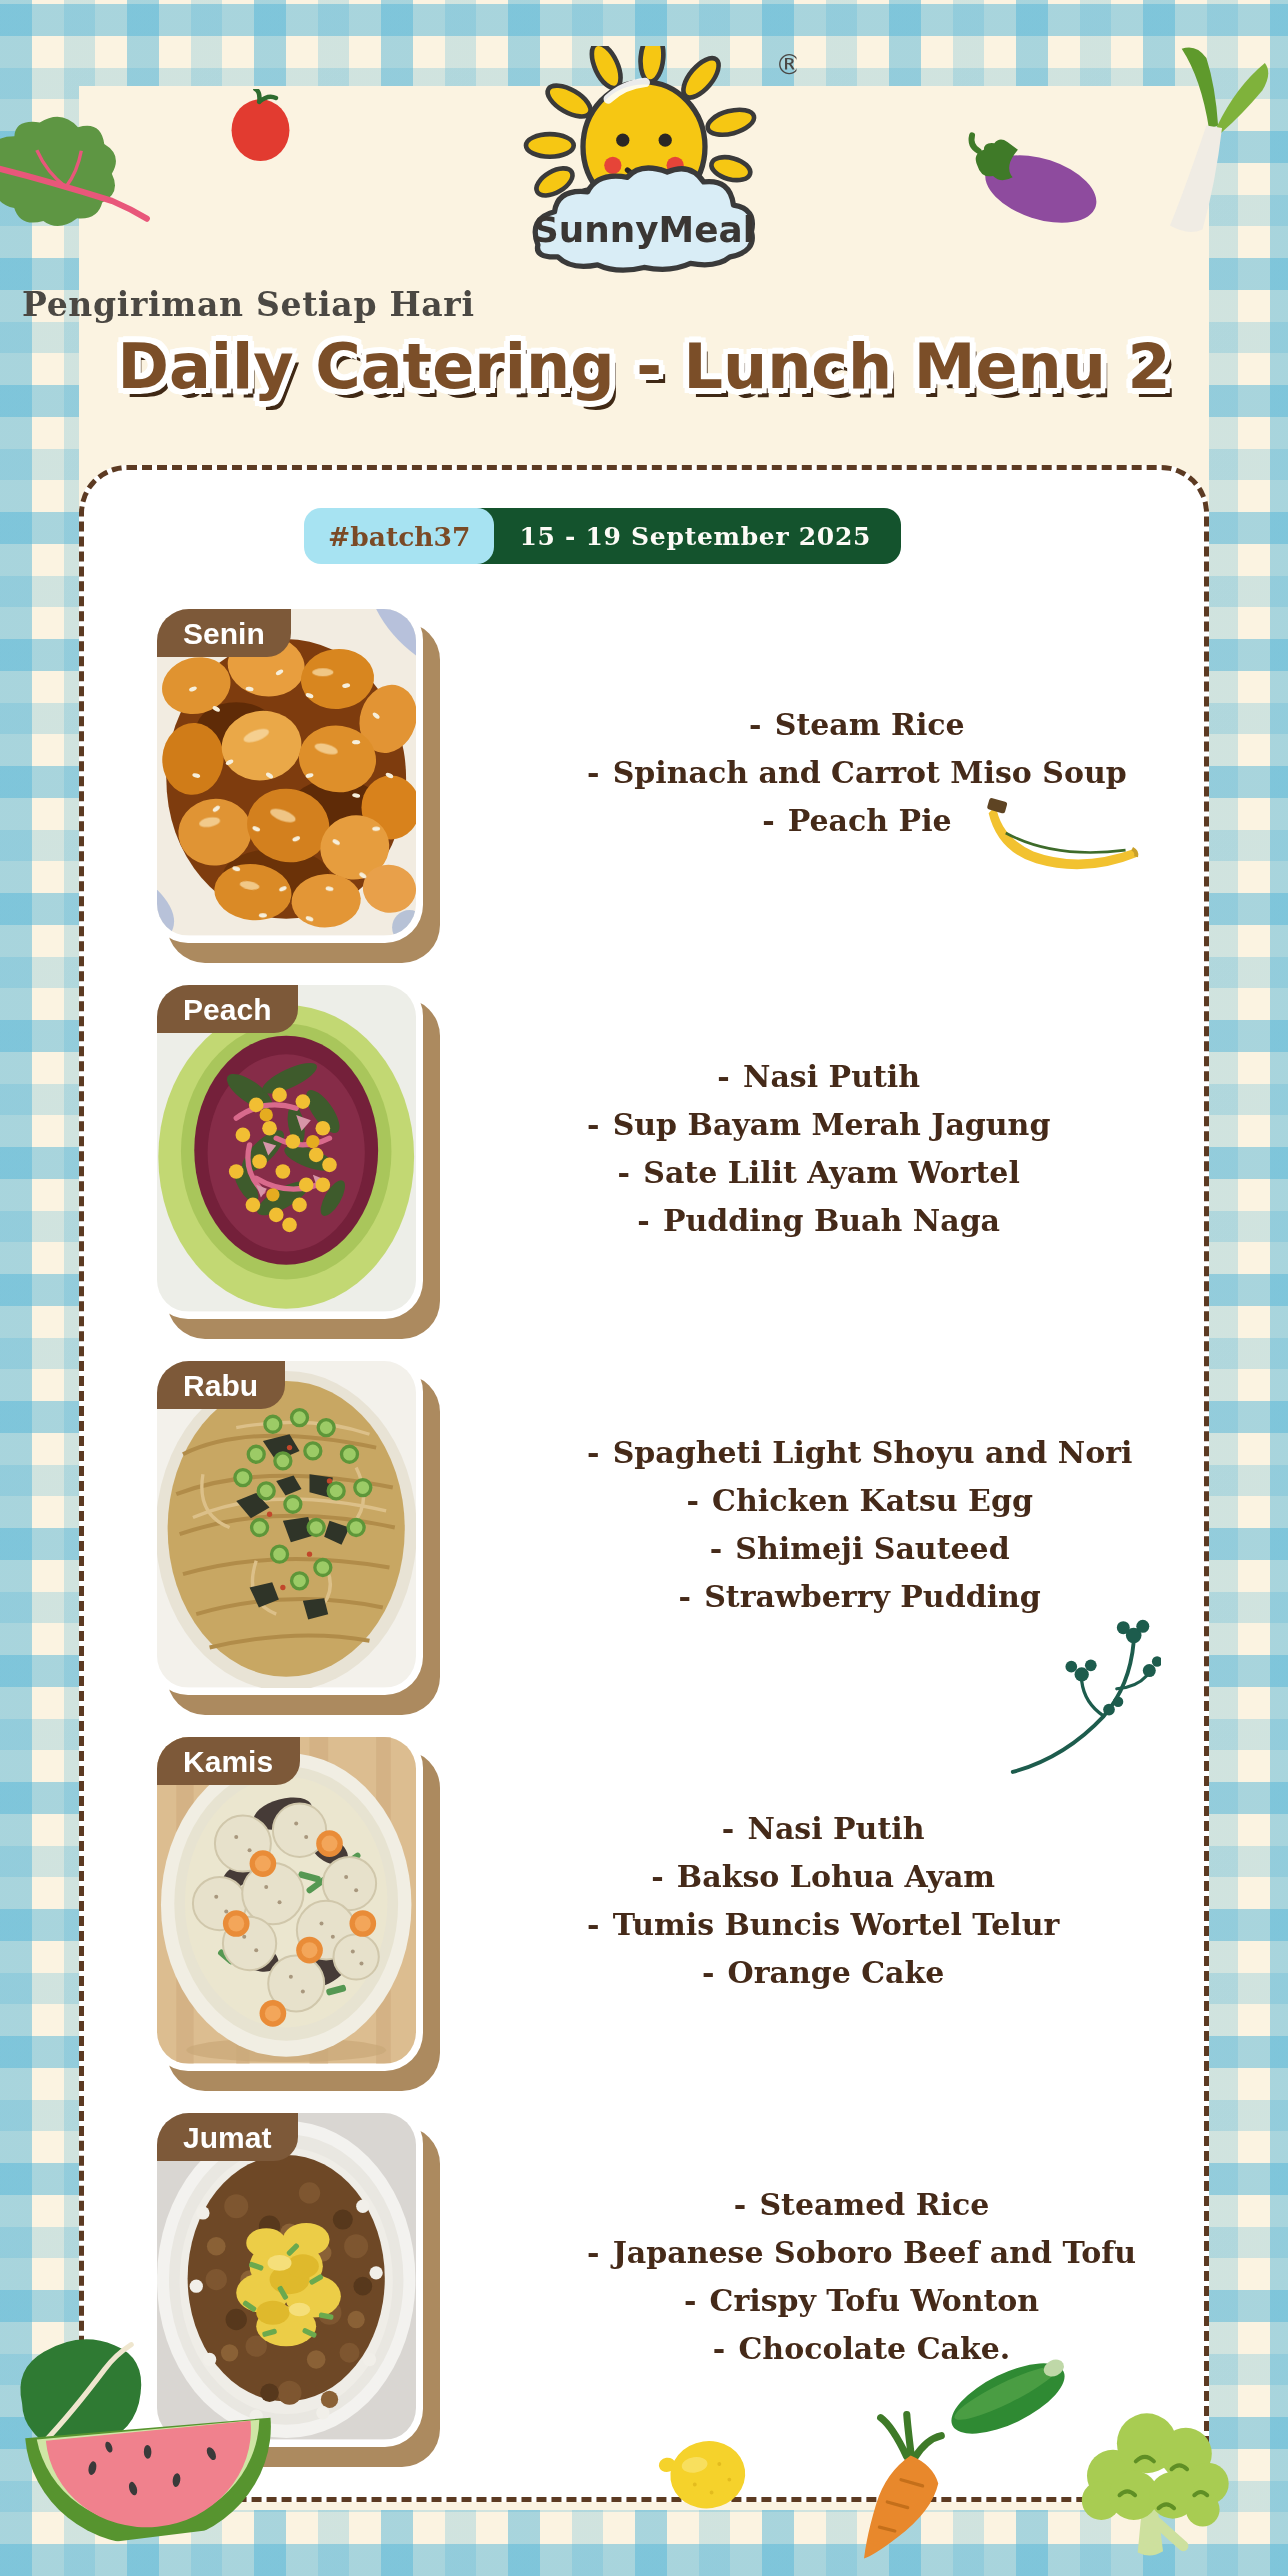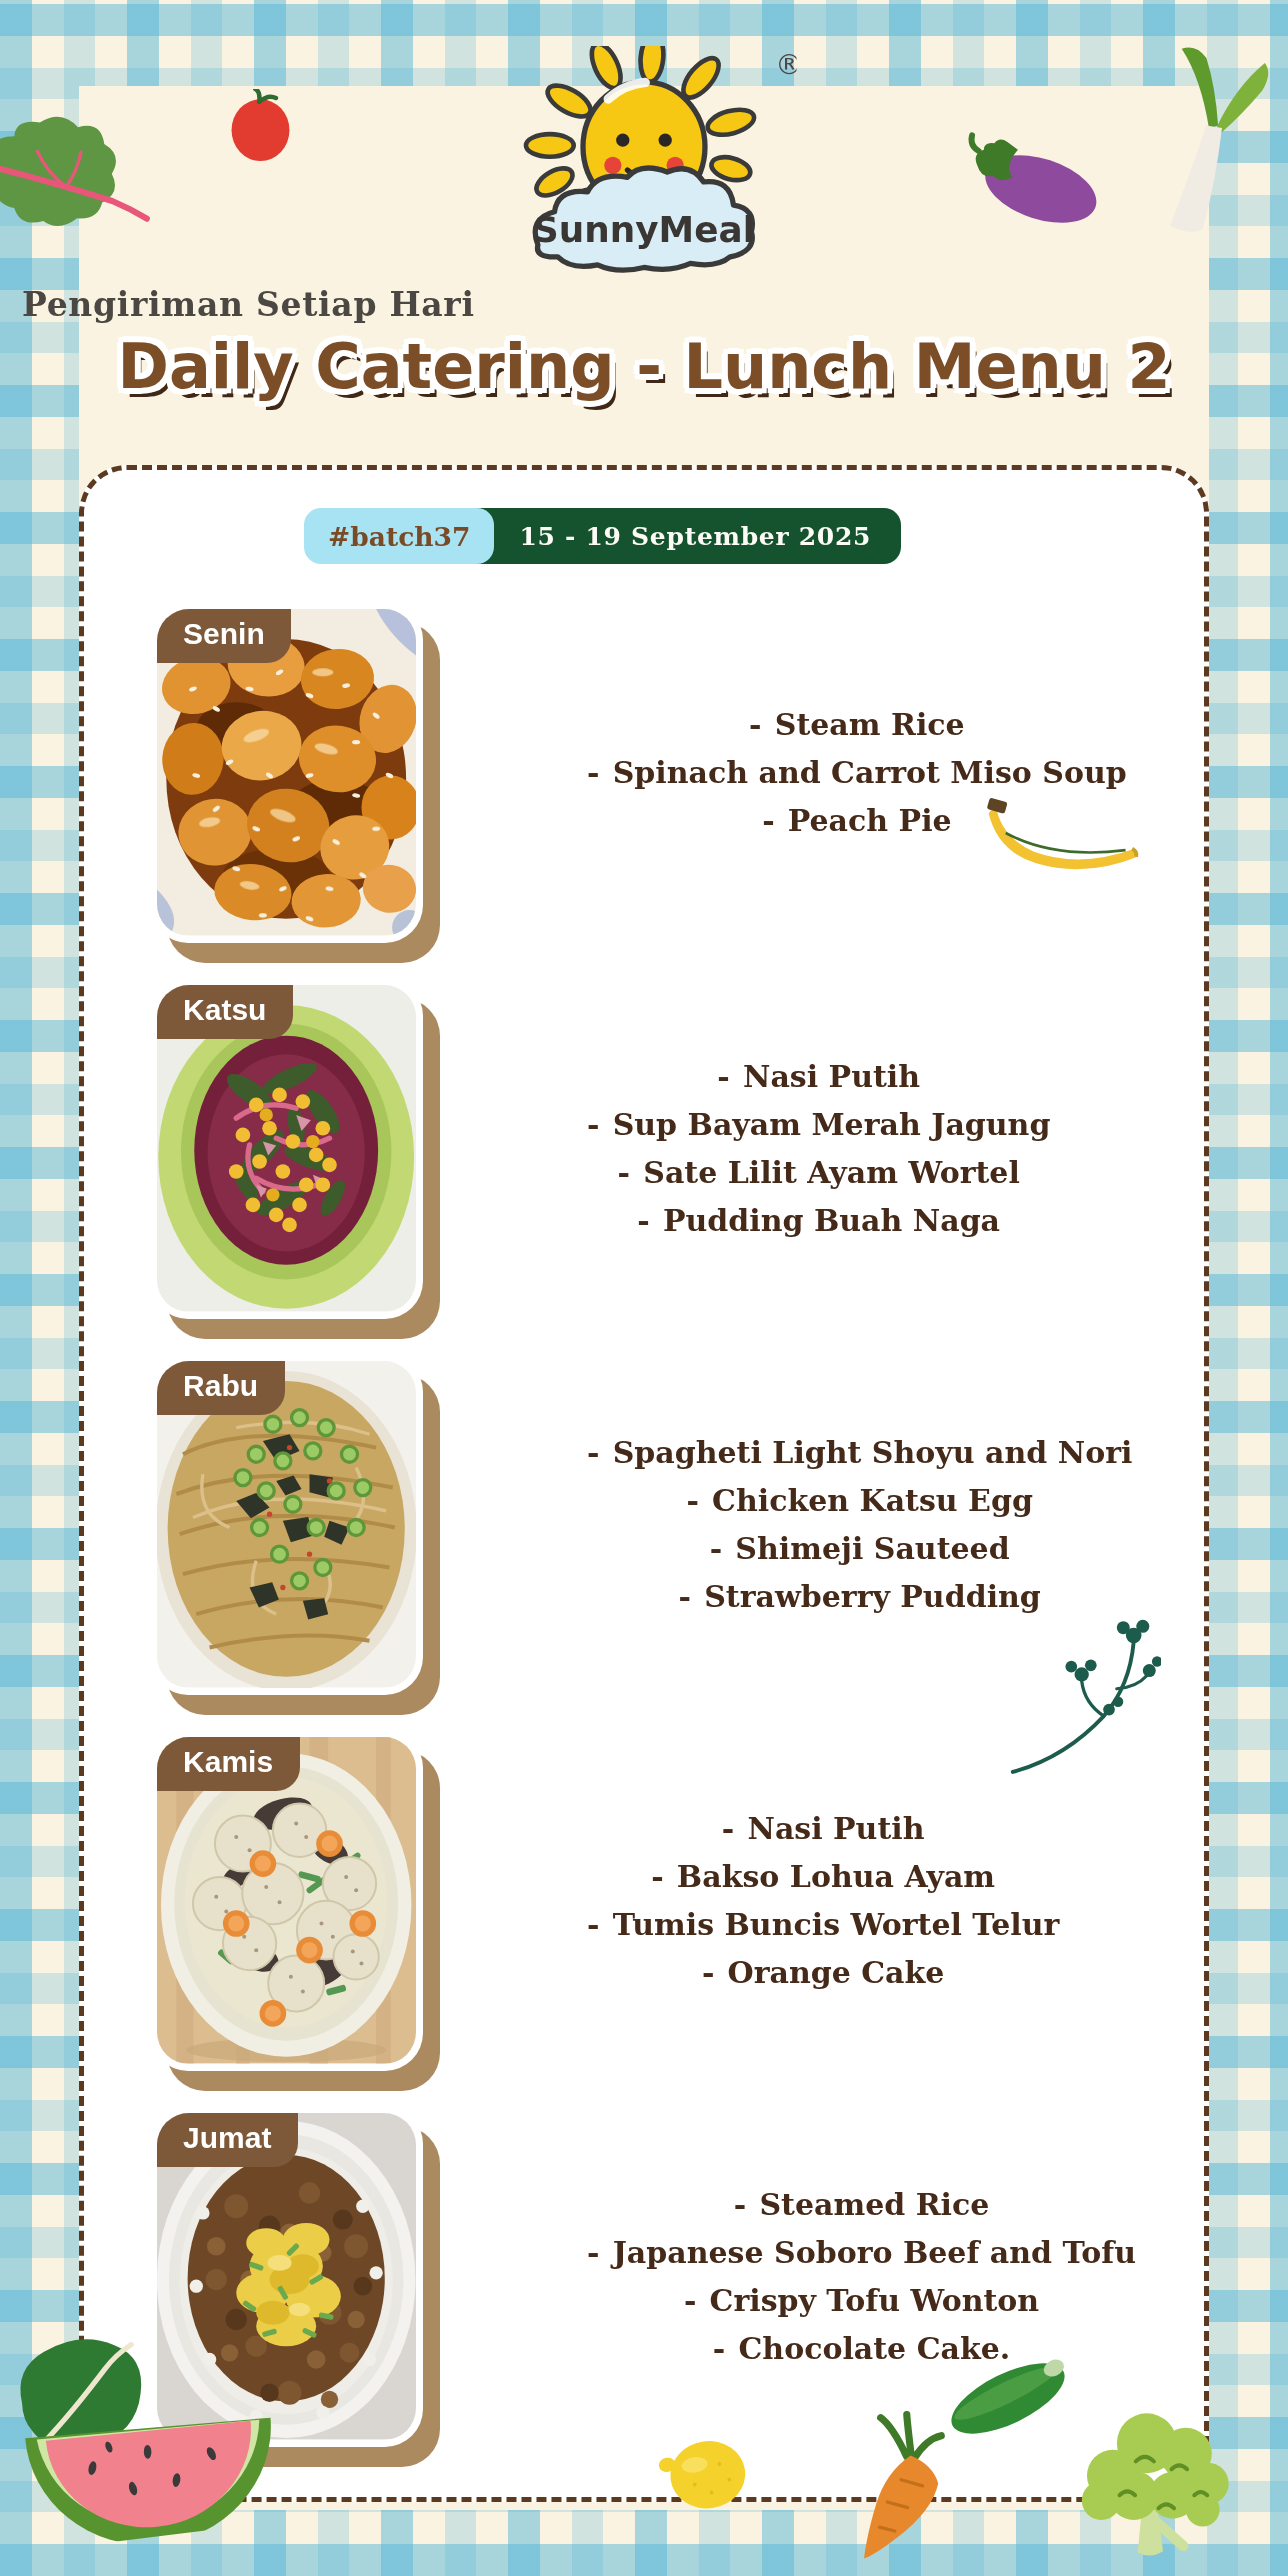--- a/index.html
+++ b/index.html
@@ -29,21 +29,21 @@
   .badge-date{background:#14532d;border-radius:0 17px 17px 0;margin-left:-17px;padding:0 30px 0 42px;display:flex;align-items:center;
     font:700 25px "DejaVu Serif",serif;color:#FDFBF6;letter-spacing:0.7px;}
   .days{position:absolute;top:132px;left:66px;right:36px;}
   .day-row{display:flex;align-items:center;margin-bottom:35px;height:341px;}
   .photo-card{position:relative;flex:0 0 273px;width:273px;height:341px;}
   .photo-frame{position:absolute;inset:0;background:#fff;border-radius:38px;box-shadow:17px 20px 0 #AC8A5F;
     padding:7.3px;box-sizing:border-box;}
   .photo-slot{display:block;width:100%;height:100%;border-radius:32px;overflow:hidden;}
   .photo-slot svg{display:block;width:100%;height:100%;}
   .day-label-pill{position:absolute;top:6.6px;left:6.6px;z-index:2;background:#7D5939;color:#FFFFFF;
-    font:700 30px "Liberation Sans",sans-serif;padding:0 26.5px;height:54px;line-height:49px;
+    font:700 30px "Liberation Sans",sans-serif;padding:0 26.5px;height:48px;line-height:49px;
     border-radius:32px 0 24px 0;}
   .menu-list{list-style:none;margin:0 0 0 164px;padding:0;text-align:center;}
   .menu-item{font:700 30px "DejaVu Serif",serif;color:#452A19;line-height:48px;white-space:nowrap;}
   .menu-item::before{content:"-";padding-right:13.2px;}
   .deco{position:absolute;z-index:5;}
   .deco svg{display:block;width:100%;height:100%;}
   .deco-chard{left:-20px;top:106px;width:169px;height:142px;transform:rotate(-8deg);}
   .deco-apple{left:228px;top:89px;width:65px;height:74px;}
   .deco-eggplant{left:959px;top:131px;width:144px;height:99px;}
   .deco-onion{left:1144px;top:40px;width:143px;height:197px;}
@@ -231,21 +231,21 @@
     </g>
     <g fill="#E5AC20">
                     <circle cx="165" cy="195" r="10"></circle>
                     <circle cx="235" cy="235" r="10"></circle>
                     <circle cx="175" cy="315" r="10"></circle>
                   </g>
   </svg>
 </span>
       </div>
       <div class="day-label-pill">
-        <span class="day-label-text">Katsu</span>
+        <span class="day-label-text">Peach</span>
       </div>
     </div>
     <ul class="menu-list">
             <li class="menu-item">Nasi Putih</li>
             <li class="menu-item">Sup Bayam Merah Jagung</li>
             <li class="menu-item">Sate Lilit Ayam Wortel</li>
             <li class="menu-item">Pudding Buah Naga</li>
           </ul>
   </section>
 

